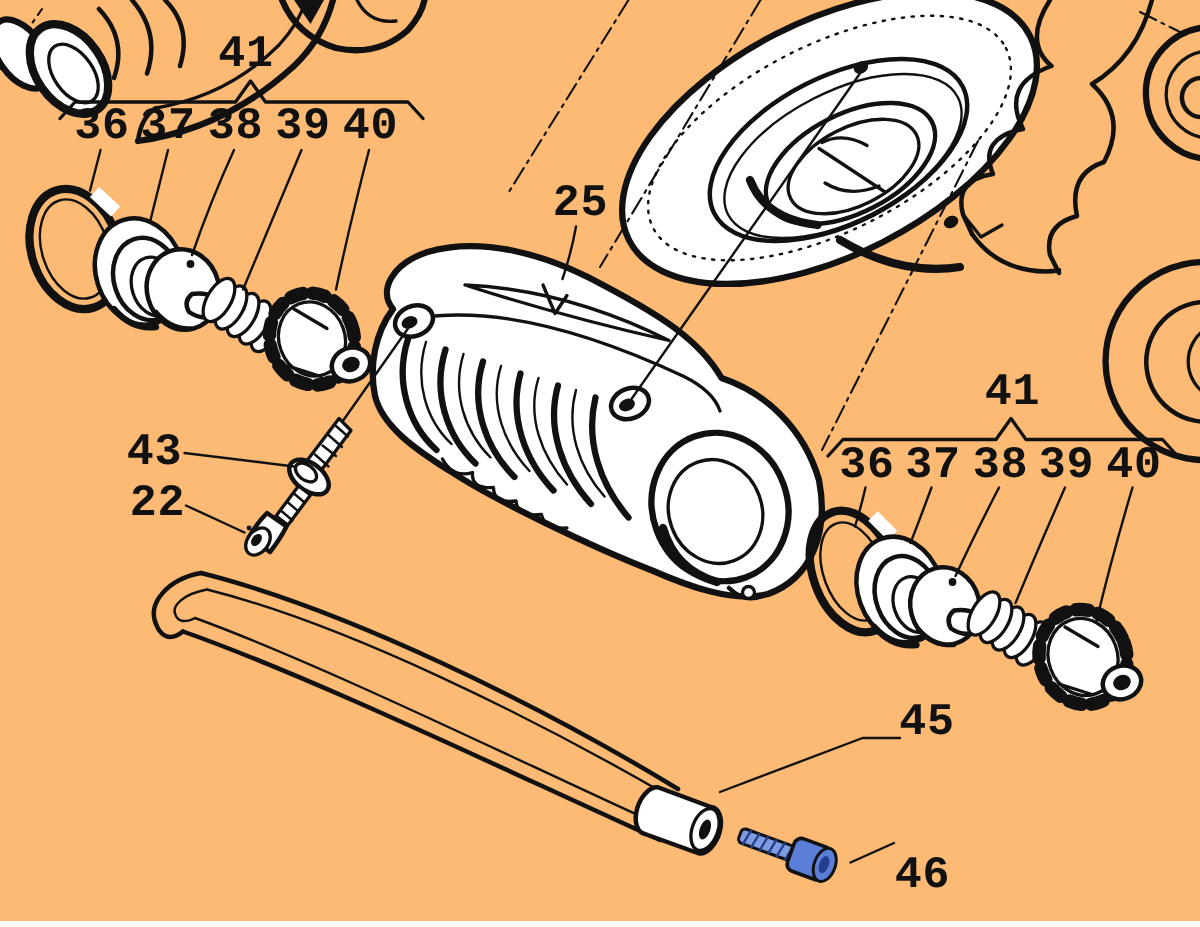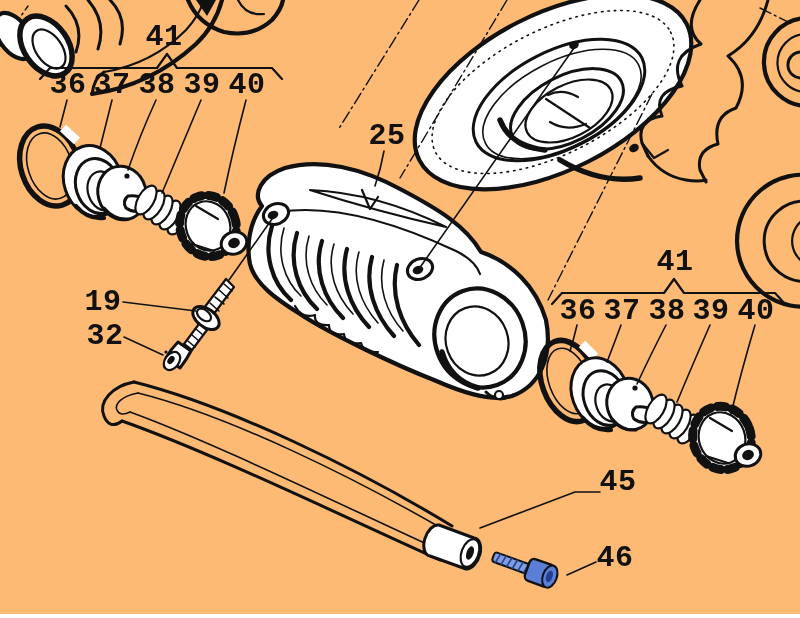--- a/index.html
+++ b/index.html
@@ -218,17 +218,17 @@
   <div class="callout" style="left:247px;top:85px">40</div>
 
   <div class="callout" style="left:675px;top:262px">41</div>
   <div class="callout" style="left:578px;top:311px">36</div>
   <div class="callout" style="left:622px;top:311px">37</div>
   <div class="callout" style="left:667px;top:311px">38</div>
   <div class="callout" style="left:711px;top:311px">39</div>
   <div class="callout" style="left:756px;top:311px">40</div>
 
   <div class="callout" style="left:387px;top:136px">25</div>
-  <div class="callout" style="left:103px;top:302px">19</div>
-  <div class="callout" style="left:105px;top:336px">32</div>
+  <div class="callout" style="left:103px;top:302px">43</div>
+  <div class="callout" style="left:105px;top:336px">22</div>
   <div class="callout" style="left:618px;top:482px">45</div>
-  <div class="callout" style="left:615px;top:558px">46</div>
+  <div class="callout" style="left:615px;top:584px">46</div>
 </div>
 
 </body></html>

